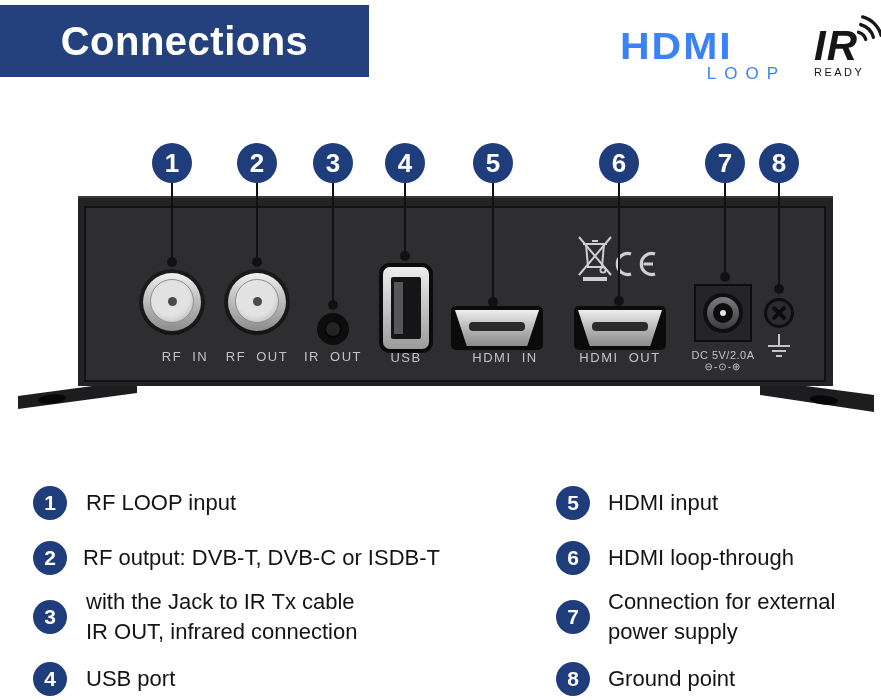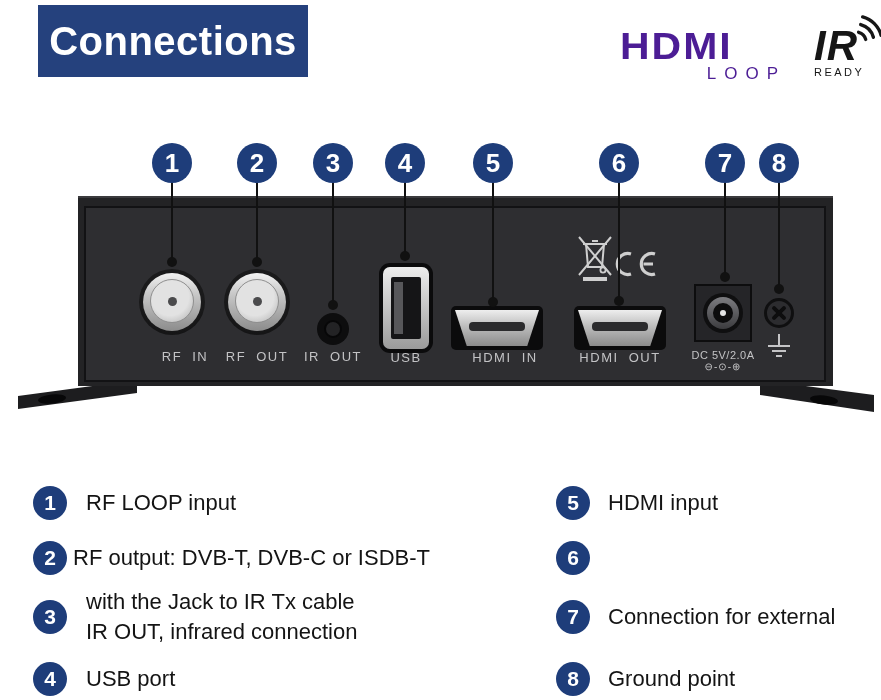--- a/index.html
+++ b/index.html
@@ -1,24 +1,24 @@
 <!DOCTYPE html>
 <html><head>
 <meta charset="utf-8">
 <style>
   html,body{margin:0;padding:0;background:#ffffff;}
   .stage{position:relative;width:881px;height:700px;background:#ffffff;overflow:hidden;
          font-family:"Liberation Sans",sans-serif;}
 
   
-  .banner{position:absolute;left:0;top:5px;width:270px;height:72px;background:#25417d;
-          display:flex;align-items:center;justify-content:center;margin-left:38px;}
+  .banner{position:absolute;left:0;top:5px;width:369px;height:72px;background:#25417d;
+          display:flex;align-items:center;justify-content:center;}
   .banner span{color:#ffffff;font-size:40px;font-weight:700;letter-spacing:0.5px;}
 
-  .hdmi-logo{position:absolute;left:620px;top:30px;width:160px;text-align:left;color:#4c1d95;}
+  .hdmi-logo{position:absolute;left:620px;top:30px;width:160px;text-align:left;color:#3b82f6;}
   .hdmi-main{font-size:41px;font-weight:700;letter-spacing:2px;line-height:36px;transform:scaleY(.92);transform-origin:top left;}
   .hdmi-sub{font-size:17px;font-weight:400;letter-spacing:8px;text-align:right;margin-top:-2px;margin-right:-6px;}
 
   .ir-logo{position:absolute;left:814px;top:24px;width:70px;color:#161616;}
   .ir-main{font-size:42px;font-weight:700;font-style:italic;line-height:44px;letter-spacing:1px;}
   .ir-sub{font-size:11px;font-weight:400;letter-spacing:2.5px;margin-top:-2px;}
   .ir-waves{position:absolute;left:36px;top:-12px;}
 
   
   .device{position:absolute;left:78px;top:196px;width:755px;height:190px;
@@ -248,21 +248,21 @@
            <span>1</span>
          </div>
          <div class="lg-text" style="margin-left:19px">
           <div class="lg-line">RF LOOP input</div>
         </div>
        </div>
       <div class="lg-row" style="left:33px;top:526px">
          <div class="lg-badge">
            <span>2</span>
          </div>
-         <div class="lg-text" style="margin-left:6px">
+         <div class="lg-text" style="margin-left:16px">
           <div class="lg-line">RF output: DVB-T, DVB-C or ISDB-T</div>
         </div>
        </div>
       <div class="lg-row" style="left:33px;top:585px">
          <div class="lg-badge">
            <span>3</span>
          </div>
          <div class="lg-text" style="margin-left:19px">
           <div class="lg-line">with the Jack to IR Tx cable</div>
           <div class="lg-line">IR OUT, infrared connection</div>
@@ -281,27 +281,31 @@
            <span>5</span>
          </div>
          <div class="lg-text" style="margin-left:18px">
           <div class="lg-line">HDMI input</div>
         </div>
        </div>
       <div class="lg-row" style="left:556px;top:526px">
          <div class="lg-badge">
            <span>6</span>
          </div>
+         <div class="lg-text" style="margin-left:18px">
+          <div class="lg-line">HDMI loop-through</div>
+        </div>
        </div>
       <div class="lg-row" style="left:556px;top:585px">
          <div class="lg-badge">
            <span>7</span>
          </div>
          <div class="lg-text" style="margin-left:18px">
           <div class="lg-line">Connection for external</div>
+          <div class="lg-line">power supply</div>
         </div>
        </div>
       <div class="lg-row" style="left:556px;top:647px">
          <div class="lg-badge">
            <span>8</span>
          </div>
          <div class="lg-text" style="margin-left:18px">
           <div class="lg-line">Ground point</div>
         </div>
        </div>

